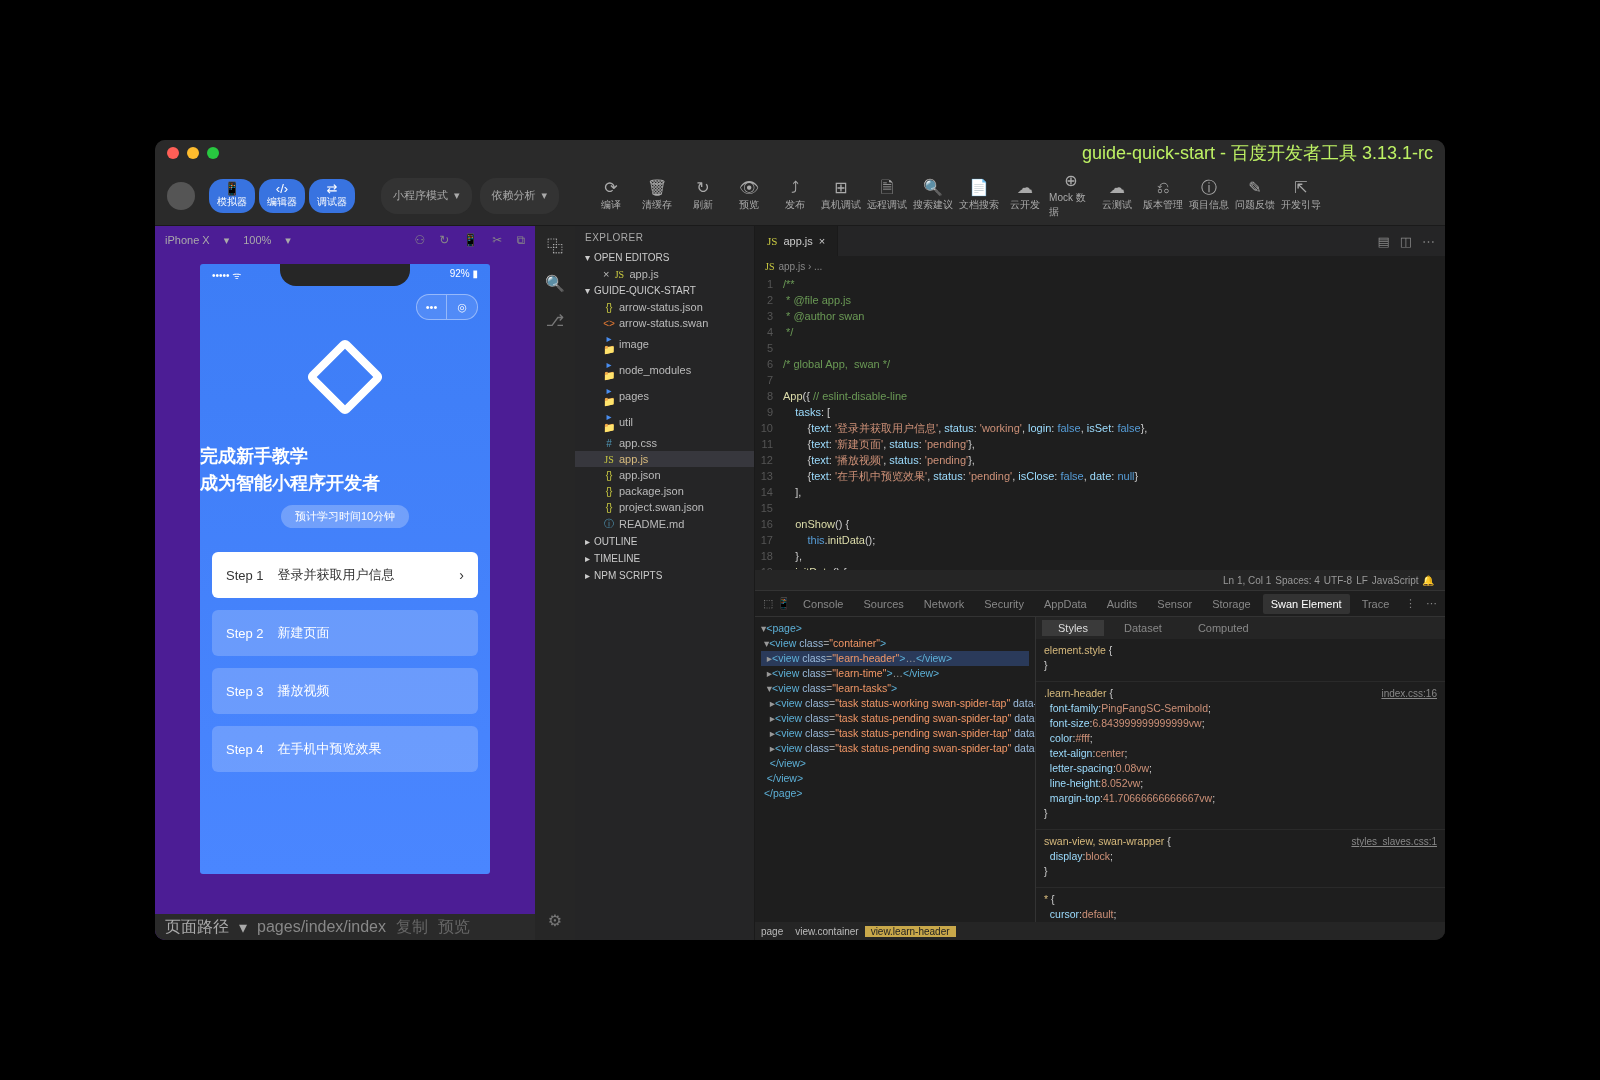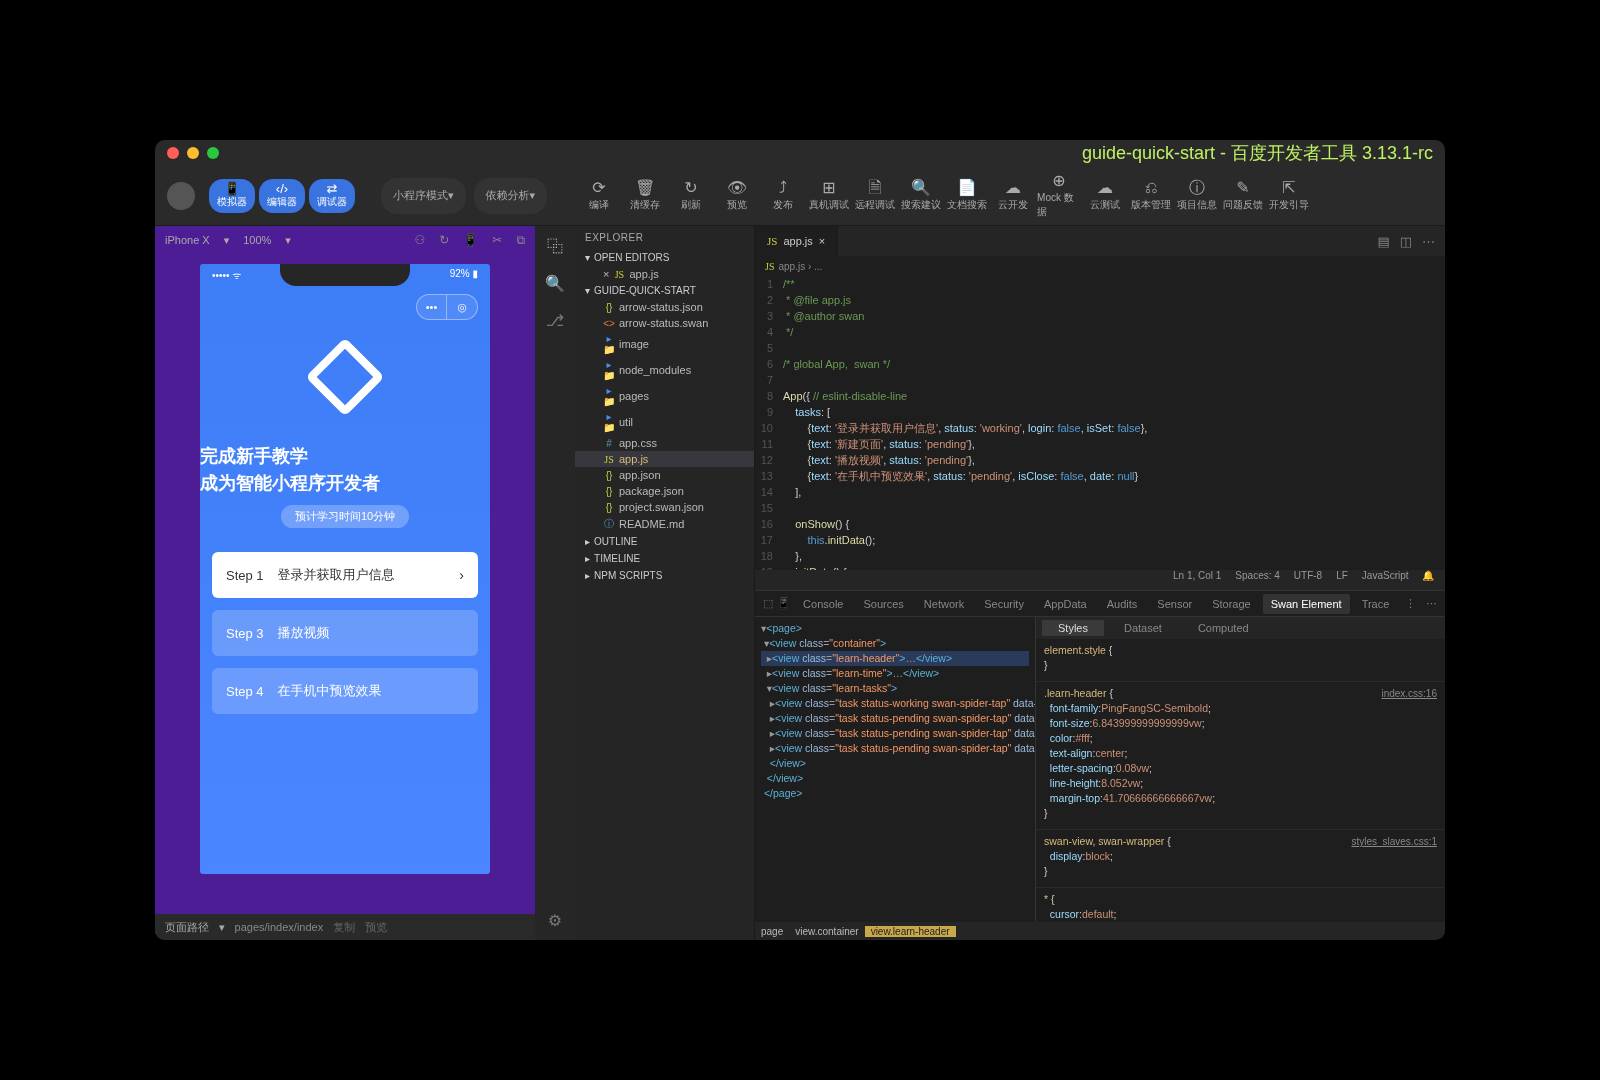--- a/index.html
+++ b/index.html
@@ -9,21 +9,21 @@
 .titlebar{height:26px;background:#2a2a2a;display:flex;align-items:center;padding:0 12px;font-size:12px;color:#aaa;}
 .traffic{display:flex;gap:8px;margin-right:16px;}
 .tl{width:12px;height:12px;border-radius:50%;}
 .tl.r{background:#ff5f57;}.tl.y{background:#febc2e;}.tl.g{background:#28c840;}
 .titlebar-title{flex:1;text-align:right;font-size:18px;color:#bef264;}
 
 .topbar{height:60px;background:#2a2a2a;border-bottom:1px solid #1a1a1a;display:flex;align-items:center;padding:0 12px;gap:8px;}
 .avatar{width:28px;height:28px;border-radius:50%;background:#555;margin-right:6px;flex-shrink:0;}
 .pillbtn{background:#3873e0;color:#fff;border-radius:14px;height:34px;min-width:40px;display:flex;flex-direction:column;align-items:center;justify-content:center;font-size:10px;padding:0 8px;cursor:pointer;}
 .pillbtn .ic{font-size:13px;line-height:1;}
-.topbtn{height:36px;color:#aaa;background:#333;border-radius:16px;display:flex;align-items:center;justify-content:center;font-size:11px;padding:0 12px;gap:0;cursor:pointer;}
+.topbtn{height:36px;color:#aaa;background:#333;border-radius:16px;display:flex;align-items:center;justify-content:center;font-size:11px;padding:0 12px;gap:6px;cursor:pointer;}
 .iconbtn{display:flex;flex-direction:column;align-items:center;justify-content:center;color:#aaa;font-size:10px;width:44px;height:46px;cursor:pointer;gap:2px;}
 .iconbtn .ic{font-size:16px;line-height:1;}
 
 .body{flex:1;display:flex;min-height:0;}
 .simulator{width:380px;background:#4c1d95;display:flex;flex-direction:column;}
 .simbar{height:28px;display:flex;align-items:center;padding:0 10px;font-size:11px;color:#aaa;gap:14px;}
 .simbar .growspace{flex:1;}
 .simbar .ic{font-size:12px;color:#888;cursor:pointer;}
 .phone{flex:1;display:flex;align-items:flex-start;justify-content:center;padding:10px 0;}
 .device{width:290px;height:610px;background:linear-gradient(180deg,#3d7df6 0%,#4a86ff 100%);border-radius:3px;position:relative;overflow:hidden;color:#fff;}
@@ -33,21 +33,21 @@
 .capsule div{width:30px;height:24px;display:flex;align-items:center;justify-content:center;font-size:11px;cursor:pointer;}
 .capsule div:first-child{border-right:1px solid rgba(255,255,255,.4);}
 .logo{margin:85px auto 0;width:56px;height:56px;transform:rotate(45deg);border:8px solid #fff;border-radius:6px;}
 .hero-title{text-align:left;font-size:18px;font-weight:600;margin-top:38px;line-height:1.5;}
 .hero-sub{display:block;margin:8px auto 0;background:rgba(255,255,255,.25);border-radius:14px;padding:4px 14px;font-size:11px;width:fit-content;}
 .steps{margin-top:24px;padding:0 12px;display:flex;flex-direction:column;gap:12px;}
 .step{border-radius:6px;padding:14px 14px;display:flex;align-items:center;gap:14px;font-size:13px;cursor:pointer;}
 .step.active{background:#fff;color:#333;}
 .step.pending{background:rgba(255,255,255,.2);color:#fff;}
 .step .chev{margin-left:auto;font-size:14px;}
-.sim-footer{height:26px;background:#2a2a2a;display:flex;align-items:center;padding:0 10px;font-size:11px;color:#aaa;gap:10px;}
+.sim-footer{height:26px;background:#2a2a2a;display:flex;align-items:center;padding:0 10px;font-size:16px;color:#aaa;gap:10px;}
 
 .activitybar{width:40px;background:#262626;display:flex;flex-direction:column;align-items:center;padding-top:10px;gap:18px;color:#777;}
 .activitybar .ic{font-size:16px;cursor:pointer;}
 .filecol{width:180px;background:#252526;display:flex;flex-direction:column;font-size:11px;border-right:1px solid #1a1a1a;}
 .panelhdr{padding:6px 10px;color:#aaa;text-transform:uppercase;font-size:10px;letter-spacing:.5px;}
 .section{padding:3px 10px;color:#ccc;cursor:pointer;display:flex;align-items:center;gap:4px;font-size:10px;}
 .fileitem{padding:2px 0 2px 28px;color:#bbb;cursor:pointer;display:flex;align-items:center;gap:4px;font-size:11px;}
 .fileitem.sel{background:#37373d;}
 .fileitem .fi{width:12px;text-align:center;font-size:10px;}
 .fi.js{color:#cbcb41;font-family:Liberation Serif, serif;}.fi.json{color:#cbcb41;}.fi.folder{color:#4a8ef0;}.fi.css{color:#519aba;}.fi.md{color:#519aba;}.fi.swan{color:#e37933;}
@@ -57,21 +57,21 @@
 .tab{height:30px;padding:0 12px;display:flex;align-items:center;gap:6px;font-size:11px;background:#1e1e1e;color:#ccc;border-right:1px solid #1a1a1a;cursor:pointer;}
 .tabs .growspace{flex:1;}
 .tabactions{display:flex;gap:10px;padding-right:10px;color:#888;font-size:13px;}
 .crumbs{height:20px;background:#1e1e1e;padding:0 10px;font-size:10px;color:#888;display:flex;align-items:center;gap:4px;}
 .code{flex:1;background:#1e1e1e;overflow:auto;font-family:Menlo,Consolas,monospace;font-size:11px;line-height:16px;}
 .codeline{display:flex;}
 .ln{width:28px;text-align:right;color:#555;padding-right:10px;user-select:none;}
 .cd{white-space:pre;color:#ccc;}
 .c-comment{color:#6a9955;}.c-kw{color:#569cd6;}.c-fn{color:#dcdcaa;}.c-str{color:#ce9178;}.c-prop{color:#9cdcfe;}
 
-.statusbar{height:20px;background:#252525;display:flex;align-items:flex-start;justify-content:flex-end;padding:0 10px;font-size:10px;color:#999;gap:14px;}
+.statusbar{height:20px;background:#252525;display:flex;align-items:center;justify-content:flex-end;padding:0 10px;font-size:10px;color:#999;gap:4px;}
 
 .devtools{height:350px;background:#1e1e1e;display:flex;flex-direction:column;border-top:1px solid #333;}
 .dt-tabs{height:26px;display:flex;align-items:center;padding:0 8px;gap:4px;font-size:11px;color:#888;border-bottom:1px solid #333;}
 .dt-tab{padding:4px 8px;cursor:pointer;border-radius:2px;}
 .dt-tab.active{background:#333;color:#fff;}
 .dt-body{flex:1;display:flex;min-height:0;font-family:Menlo,Consolas,monospace;font-size:10.5px;}
 .elements{flex:0 0 280px;overflow:auto;padding:4px 6px;line-height:15px;color:#999;}
 .el-tag{color:#5db0d7;}.el-attr{color:#9bbbdc;}.el-val{color:#f29766;}
 .el-line{white-space:pre;}
 .el-line.selected{background:#2a3a5a;}
@@ -224,20 +224,24 @@
               <div>◎</div>
             </div>
           <div class="logo"></div>
           <div class="hero-title"><span>完成新手教学</span><br><span>成为智能小程序开发者</span></div>
           <span class="hero-sub">预计学习时间10分钟</span>
           <div class="steps" id="steps-host">
               <div class="step active">
                 <span>Step 1</span>
                 <span>登录并获取用户信息</span>
                 <span class="chev">›</span>
+              </div>
+              <div class="step pending">
+                <span>Step 2</span>
+                <span>新建页面</span>
               </div>
               <div class="step pending">
                 <span>Step 3</span>
                 <span>播放视频</span>
               </div>
               <div class="step pending">
                 <span>Step 4</span>
                 <span>在手机中预览效果</span>
               </div>
             </div>

